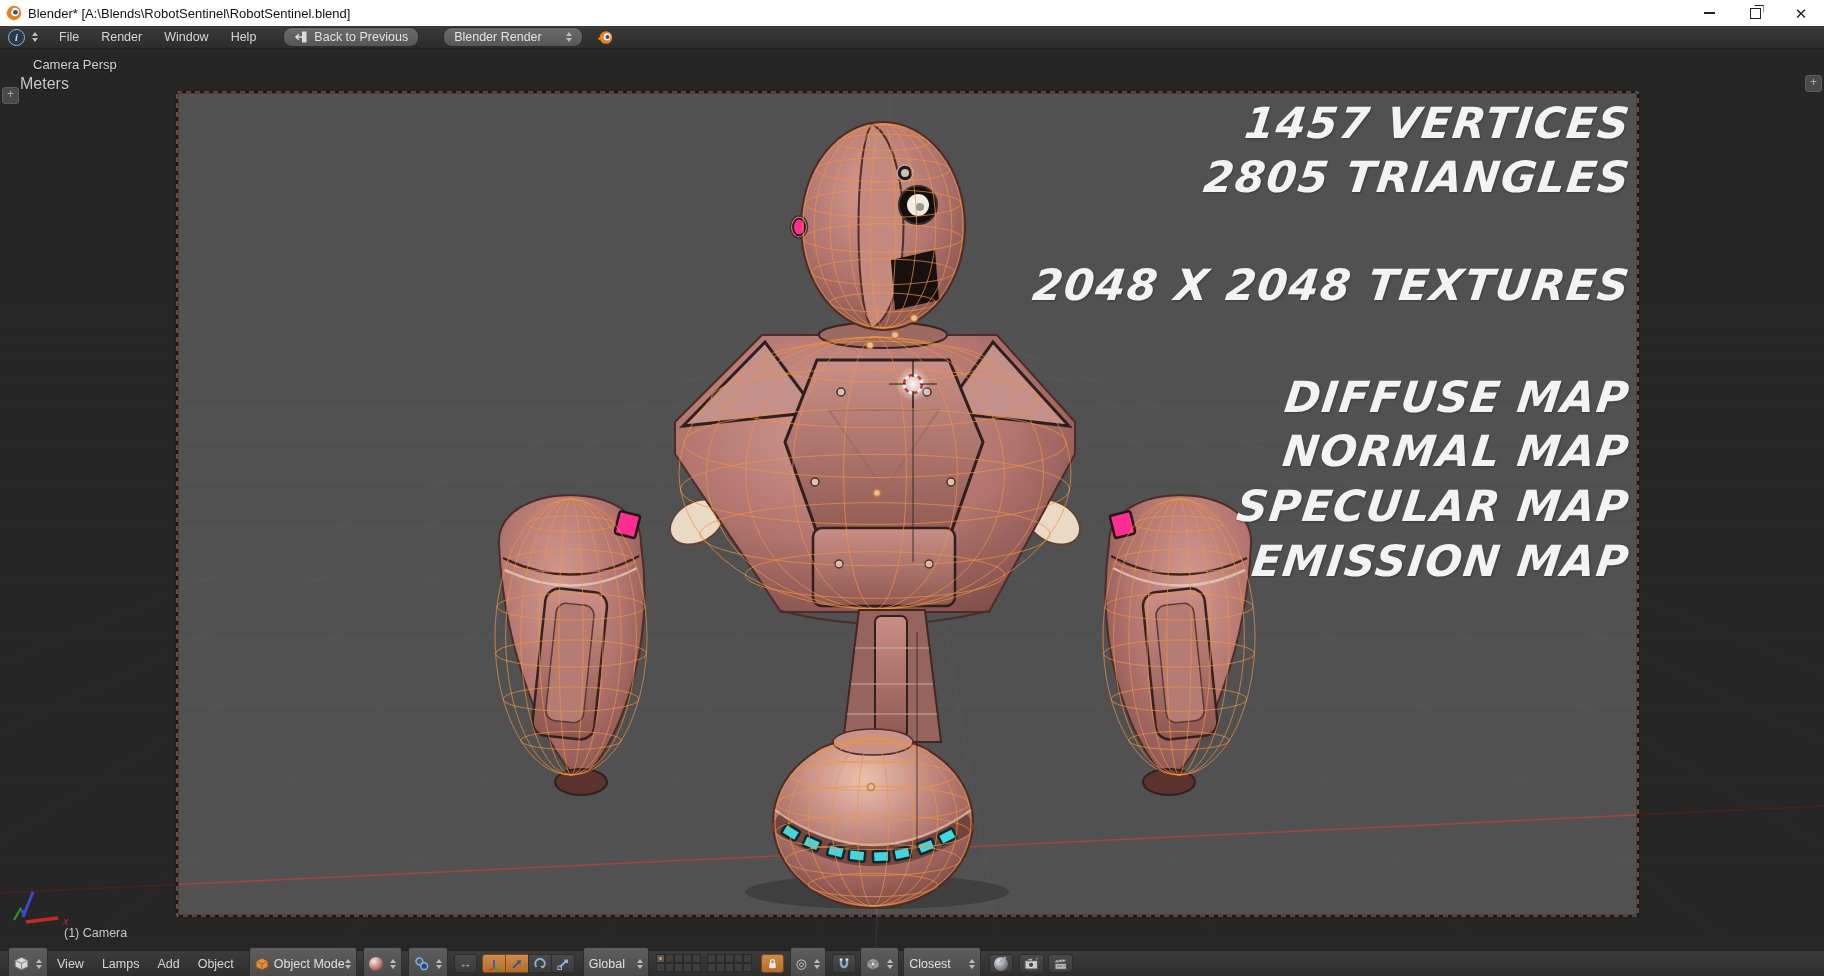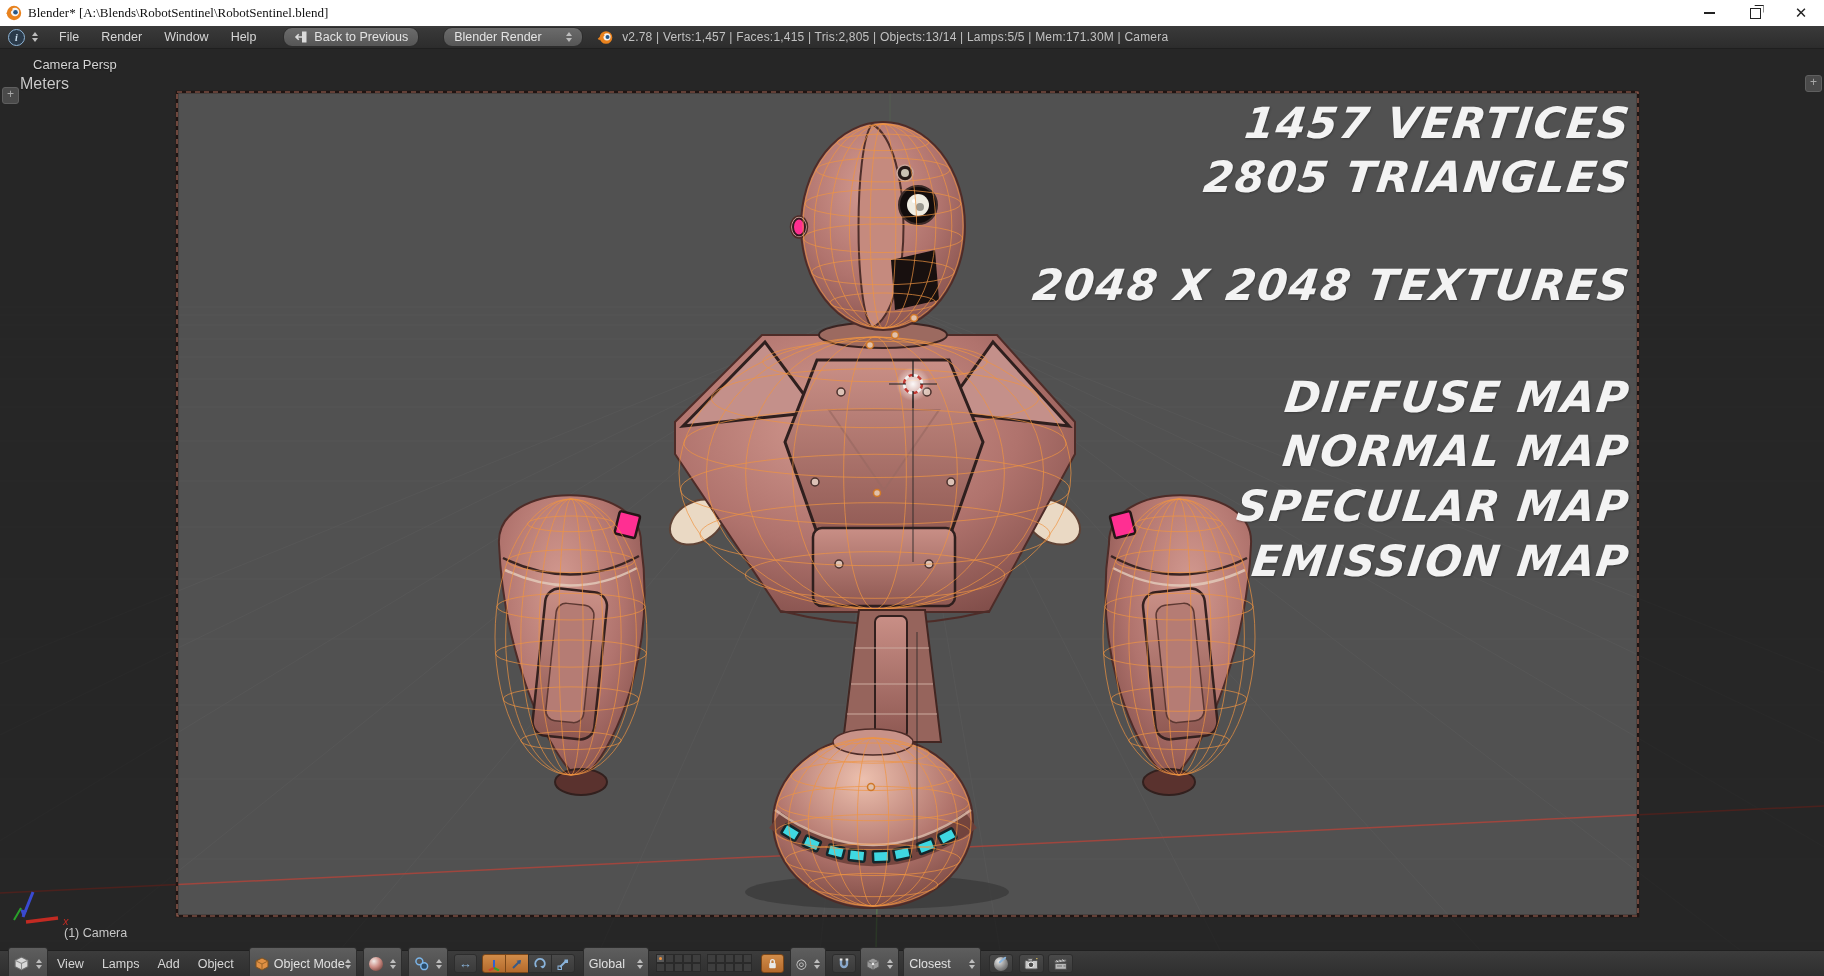--- a/index.html
+++ b/index.html
@@ -1,21 +1,21 @@
 <!DOCTYPE html>
 <html><head>
 <meta charset="utf-8">
 <style>
   html,body{margin:0;padding:0;background:#000;}
   .app{position:relative;width:1824px;height:976px;overflow:hidden;
        font-family:"Liberation Sans",sans-serif;-webkit-font-smoothing:antialiased;}
 
   
   .titlebar{position:absolute;left:0;top:0;width:1824px;height:26px;background:#ffffff;
-            display:flex;align-items:center;color:#111;font-size:13px;font-family:Liberation Serif, serif;}
+            display:flex;align-items:center;color:#111;font-size:13px;}
   .titlebar .tlogo{margin:0 6px 0 6px;display:flex;}
   .wincontrols{margin-left:auto;display:flex;align-items:center;height:100%;}
   .winbtn{width:46px;height:100%;display:flex;align-items:center;justify-content:center;color:#222;}
   .winbtn .min{display:block;width:11px;height:1.5px;background:#222;}
   .restore{width:9px;height:9px;border:1.3px solid #222;position:relative;background:#fff;}
   .restore::before{content:'';position:absolute;top:-4px;left:2px;width:9px;height:9px;
                    border:1.3px solid #222;border-bottom:none;border-left:1.3px solid #222;
                    background:transparent;clip-path:polygon(20% 0,100% 0,100% 80%,80% 80%,80% 20%,20% 20%);}
   .closeg{font-size:15px;line-height:1;}
 
@@ -132,21 +132,20 @@
         </span>
     </div>
     <span class="mblogo">
       <svg width="17" height="15" viewBox="0 0 17 15">
           <circle cx="9" cy="7.5" r="6.3" fill="#e8821e"></circle>
           <circle cx="10" cy="6.8" r="3.6" fill="#f4f4f4"></circle>
           <circle cx="10.5" cy="7" r="2" fill="#265787"></circle>
           <path d="M1.5 9.5 L7 4.5" stroke="#e8821e" stroke-width="2.2"></path>
         </svg>
     </span>
-    <span class="stats">v2.78 | Verts:1,457 | Faces:1,415 | Tris:2,805 | Objects:13/14 | Lamps:5/5 | Mem:171.30M | Camera</span>
   </div>
 
   <div class="viewport">
     <svg id="scene" width="1824" height="901" viewBox="0 0 1824 901">
       <defs>
         <radialGradient id="gBody" cx="42%" cy="32%" r="80%">
           <stop offset="0%" stop-color="#d39a90"></stop>
             <stop offset="55%" stop-color="#b0736d"></stop>
             <stop offset="100%" stop-color="#7c4a46"></stop>
         </radialGradient>

